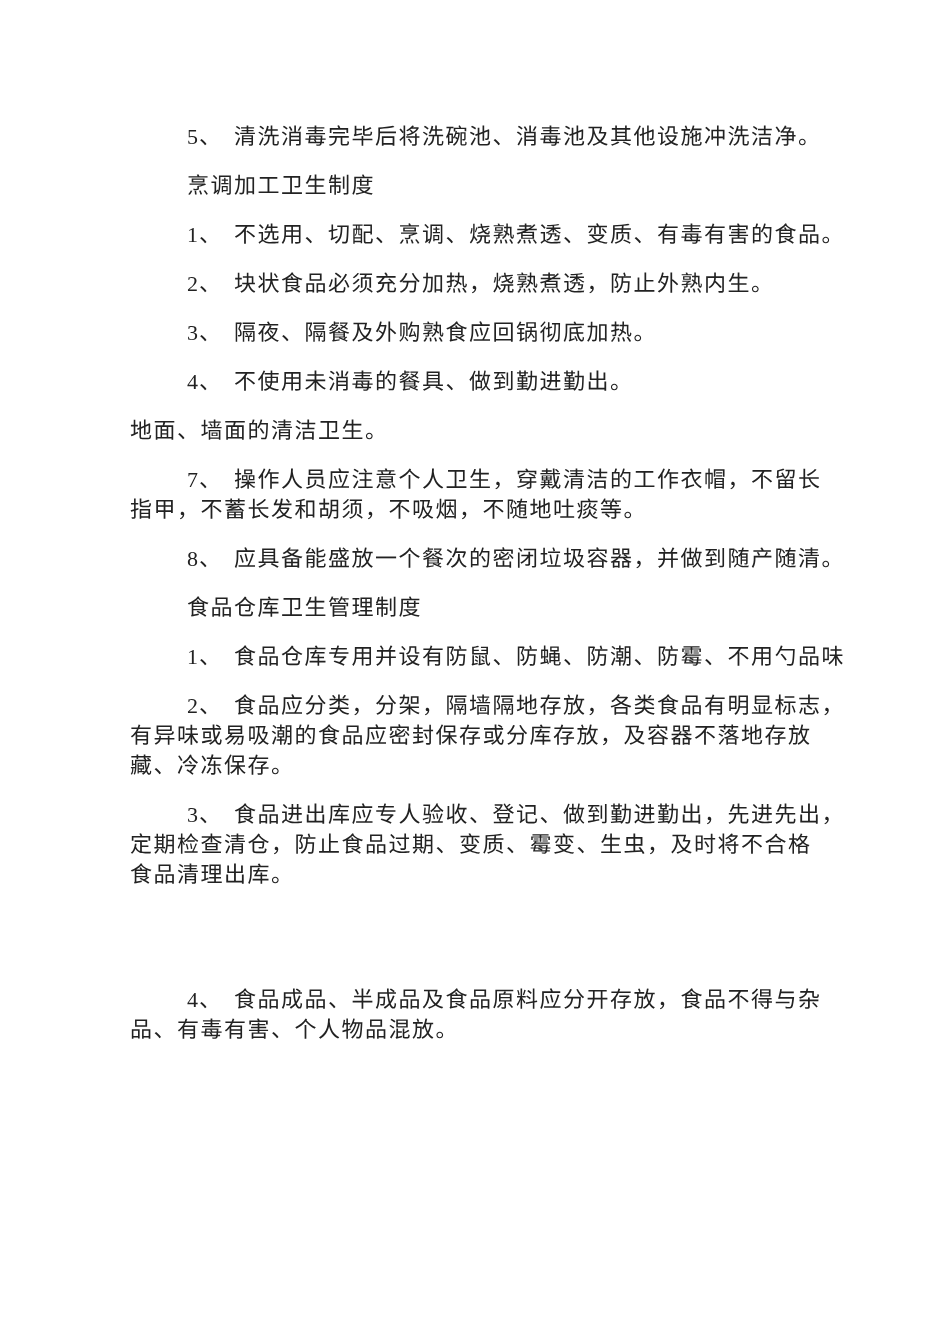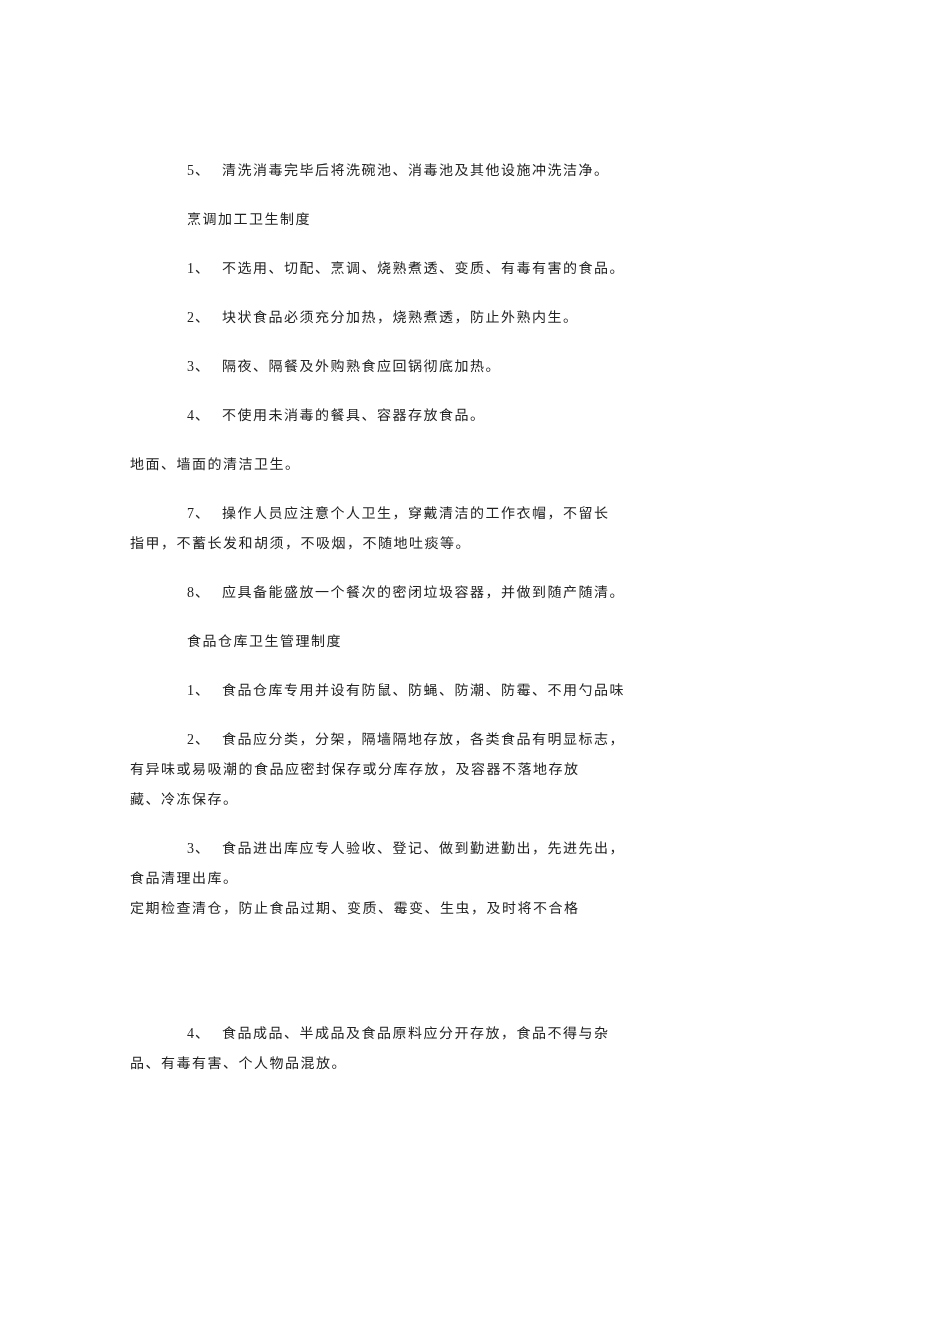--- a/index.html
+++ b/index.html
@@ -10,24 +10,23 @@
     overflow: hidden;
     background: var(--page-bg, #ffffff);
     font-family: "Liberation Serif", "DejaVu Serif", serif;
   }
   .doc {
     position: absolute;
     left: 130px;
     top: 122px;
     width: 724px;
     color: var(--text-color, #222222);
-    font-size: 14px;
+    font-size: 22px;
     line-height: 30px;
     letter-spacing: 1.5px;
-    margin-top: 34px;
   }
   .para { margin: 0 0 19px 0; }
   .line { display: block; }
   .fl { padding-left: 57px; }
   .num { margin-right: 12px; letter-spacing: 1px; }
   .page-gap { height: 76px; }
 </style>
 </head>
 <body style="--page-bg: #ffffff; --text-color: #222222;">
 
@@ -47,21 +46,21 @@
 
   <div class="para">
     <div class="line fl"><span class="num">2、</span><span>块状食品必须充分加热，烧熟煮透，防止外熟内生。</span></div>
   </div>
 
   <div class="para">
     <div class="line fl"><span class="num">3、</span><span>隔夜、隔餐及外购熟食应回锅彻底加热。</span></div>
   </div>
 
   <div class="para">
-    <div class="line fl"><span class="num">4、</span><span>不使用未消毒的餐具、容器存放食品。</span></div>
+    <div class="line fl"><span class="num">4、</span><span>不使用未消毒的餐具、做到勤进勤出。</span></div>
   </div>
 
 
   <div class="para">
     <div class="line">地面、墙面的清洁卫生。</div>
   </div>
 
   <div class="para">
     <div class="line fl"><span class="num">7、</span><span>操作人员应注意个人卫生，穿戴清洁的工作衣帽，不留长</span></div>
     <div class="line">指甲，不蓄长发和胡须，不吸烟，不随地吐痰等。</div>
@@ -80,22 +79,22 @@
   </div>
 
   <div class="para">
     <div class="line fl"><span class="num">2、</span><span>食品应分类，分架，隔墙隔地存放，各类食品有明显标志，</span></div>
     <div class="line">有异味或易吸潮的食品应密封保存或分库存放，及容器不落地存放</div>
     <div class="line">藏、冷冻保存。</div>
   </div>
 
   <div class="para">
     <div class="line fl"><span class="num">3、</span><span>食品进出库应专人验收、登记、做到勤进勤出，先进先出，</span></div>
+    <div class="line">定期检查清仓，防止食品过期、变质、霉变、生虫，及时将不合格</div>
     <div class="line">食品清理出库。</div>
-    <div class="line">定期检查清仓，防止食品过期、变质、霉变、生虫，及时将不合格</div>
   </div>
 
   <div class="page-gap"></div>
 
   <div class="para">
     <div class="line fl"><span class="num">4、</span><span>食品成品、半成品及食品原料应分开存放，食品不得与杂</span></div>
     <div class="line">品、有毒有害、个人物品混放。</div>
   </div>
 
 

